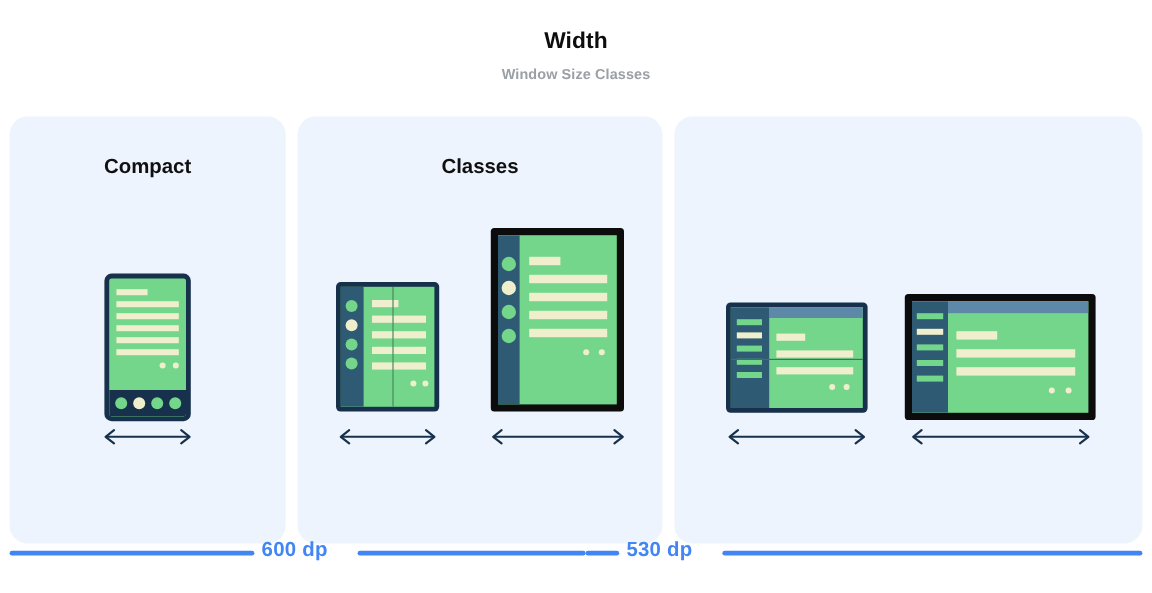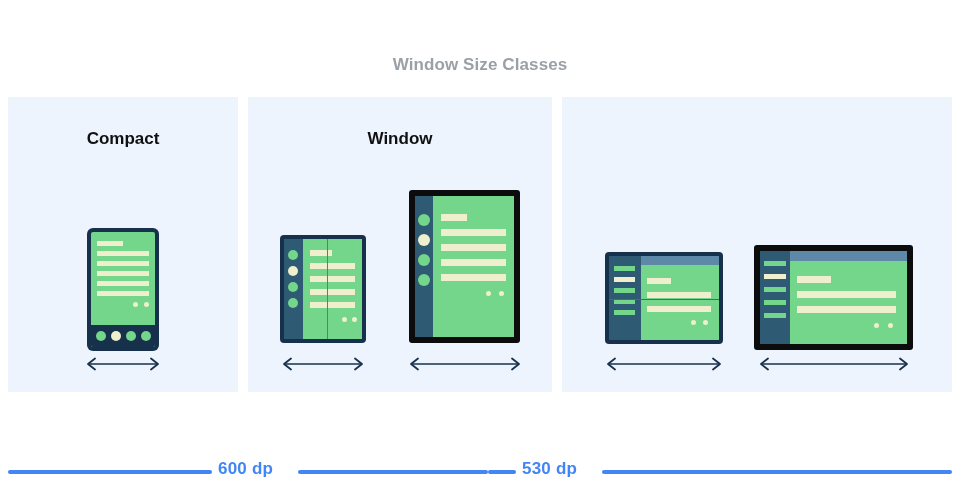--- a/index.html
+++ b/index.html
@@ -12,28 +12,28 @@
   #root { position: relative; width: 960px; height: 494px; }
 
   
   .title {
     position: absolute; left: 0; top: 24px; width: 960px;
     text-align: center; font-size: 19px; font-weight: 700;
     color: #0d0d0d; letter-spacing: .1px;
   }
   .subtitle {
     position: absolute; left: 0; top: 55px; width: 960px;
-    text-align: center; font-size: 17px; font-weight: 700;
+    text-align: center; font-size: 12px; font-weight: 700;
     color: #9aa0a6; letter-spacing: .1px;
   }
 
   
   .panel {
-    position: absolute; top: 97px; height: 295px;
-    background: #EDF4FD; border-radius: 0;
+    position: absolute; top: 97px; height: 356px;
+    background: #EDF4FD; border-radius: 15px;
   }
   #panel-compact  { left: 8px;   width: 230px; }
   #panel-medium   { left: 248px; width: 304px; }
   #panel-expanded { left: 562px; width: 390px; }
 
   .panel-title {
     position: absolute; top: 32px; left: 0; width: 100%;
     text-align: center; font-size: 17px; font-weight: 700; color: #101010;
   }
 
@@ -57,38 +57,39 @@
   .fold-h { position: absolute; left: 0; right: 0; height: 1px; background: #3d6f75; }
 
   .navbar { position: absolute; left: 0; right: 0; bottom: 0; background: #17314C; }
   .sdot { position: absolute; width: 5px; height: 5px; border-radius: 50%; background: #EFEFCE; }
 
   
   .arrow { position: absolute; height: 16px; }
   .arrow svg { display: block; }
 
   
-  .dprule { position: absolute; left: 0; top: 452px; width: 844px; height: 39px; }
+  .dprule { position: absolute; left: 0; top: 441px; width: 844px; height: 39px; }
   .dpline { position: absolute; top: 18px; height: 4px; background: #4285F4; border-radius: 2px; }
   .dplabel {
     position: absolute; top: 7px; font-size: 17px; font-weight: 700;
     color: #4285F4; letter-spacing: .2px;
   }
   #dpline-a { left: 8px;   width: 204px; }
   #dplabel-600 { left: 218px; }
   #dpline-b { left: 298px; width: 190px; }
   #dpline-c { left: 488px; width: 28px; }
   #dplabel-840 { left: 522px; }
   #dpline-d { left: 602px; width: 350px; }
 </style>
 </head>
 <body>
 
 <div id="root">
 
+  <div class="title">Width</div>
   <div class="subtitle">Window Size Classes</div>
 
   <div class="panel" id="panel-compact">
     <div class="panel-title">Compact</div>
 
     <div class="device frame-navy" style="left:79px; top:131px; width:72px; height:123px; border-radius:6px; padding:4px;">
       <div class="screen" style="left:4px; top:4px; right:4px; bottom:4px; border-radius:2px;">
         <div class="bar" style="left:6px; top:9px; width:26px; height:5px;"></div>
         <div class="bar" style="left:6px; top:19px; width:52px; height:5px;"></div>
         <div class="bar" style="left:6px; top:29px; width:52px; height:5px;"></div>
@@ -109,21 +110,21 @@
     <div class="arrow" style="left:75px; top:259px; width:80px;">
       <svg width="80" height="16" viewBox="0 0 80 16">
         <line x1="6" y1="8" x2="74" y2="8" stroke="#17314C" stroke-width="1.6"></line>
         <polyline points="12,2.5 5,8 12,13.5" fill="none" stroke="#17314C" stroke-width="1.8" stroke-linecap="round" stroke-linejoin="round"></polyline>
         <polyline points="68,2.5 75,8 68,13.5" fill="none" stroke="#17314C" stroke-width="1.8" stroke-linecap="round" stroke-linejoin="round"></polyline>
       </svg>
     </div>
   </div>
 
   <div class="panel" id="panel-medium">
-    <div class="panel-title">Window</div>
+    <div class="panel-title">Classes</div>
 
     <div class="device frame-navy" style="left:32px; top:138px; width:86px; height:108px; border-radius:4px; padding:4px;">
       <div class="screen" style="left:4px; top:4px; right:4px; bottom:4px;">
         <div class="rail" style="width:19px;">
           <div class="dot" style="left:4px; top:11px; width:10px; height:10px;"></div>
           <div class="dot cream" style="left:4px; top:27px; width:10px; height:10px;"></div>
           <div class="dot" style="left:4px; top:43px; width:10px; height:10px;"></div>
           <div class="dot" style="left:4px; top:59px; width:10px; height:10px;"></div>
         </div>
         <div class="bar" style="left:26px; top:11px; width:22px; height:6px;"></div>

